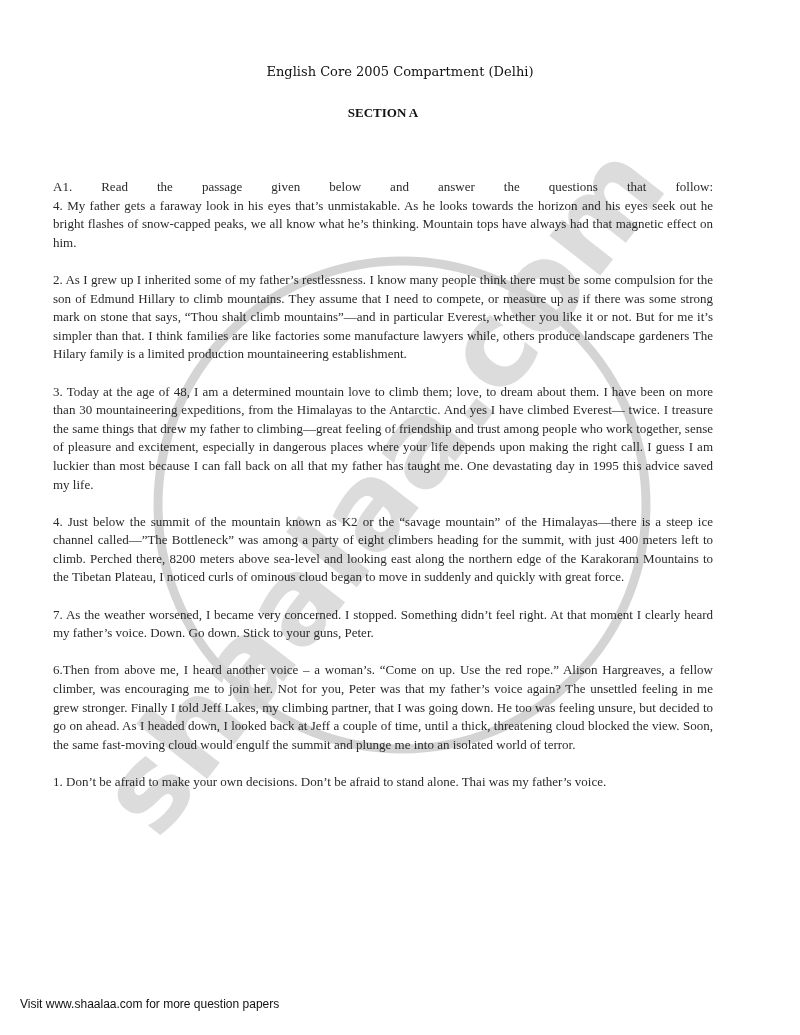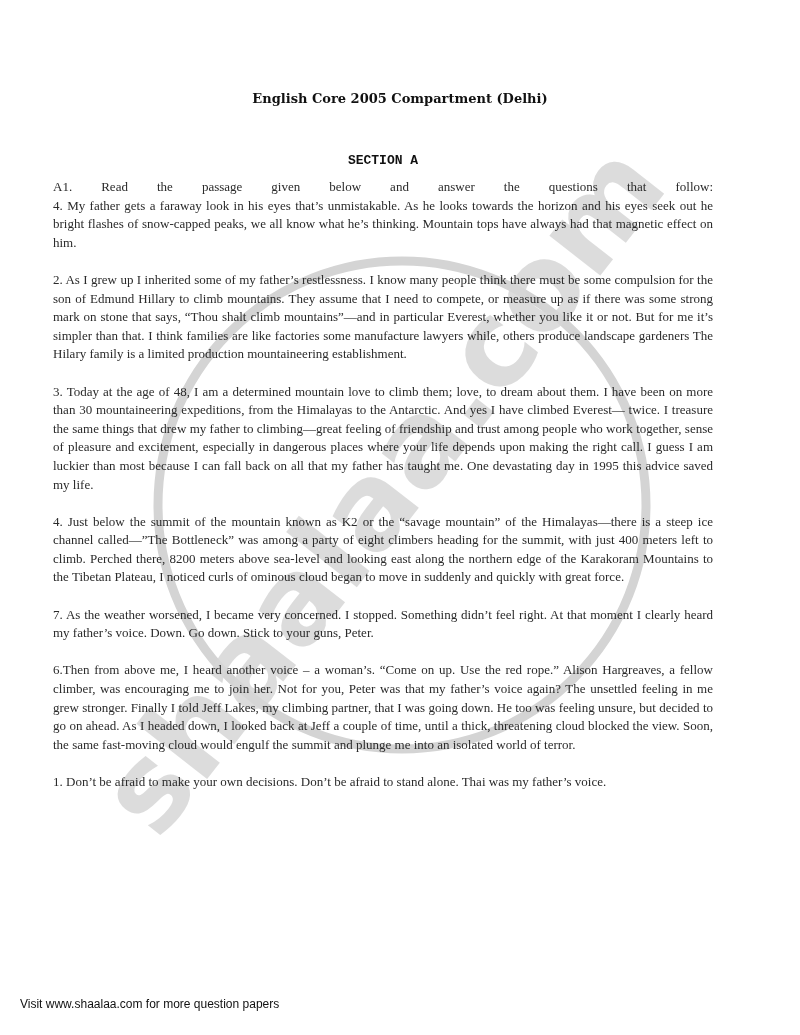--- a/index.html
+++ b/index.html
@@ -18,34 +18,32 @@
       position: absolute;
       left: 0; top: 0;
       width: 800px; height: 1035px;
     }
     .title {
       position: absolute;
       left: 0; width: 800px;
       top: 64px;
       text-align: center;
       font-family: "DejaVu Serif", serif;
-      font-weight: bold;
+      font-weight: normal;
       font-size: 13px;
       color: #111;
-      margin-top: 27px;
     }
     .section {
       position: absolute;
       left: 0; width: 766px;
       text-align: center;
-      font-family: Liberation Mono, monospace;
+      font-family: Liberation Serif, serif;
       font-weight: bold;
       font-size: 13px;
       color: #111;
-      margin-top: 48px;
     }
     .section-a { top: 105px; }
     .section-reading { top: 143px; }
     .body-text {
       position: absolute;
       left: 53px;
       width: 660px;
       top: 178px;
       font-family: "Liberation Serif", serif;
       font-size: 13px;

